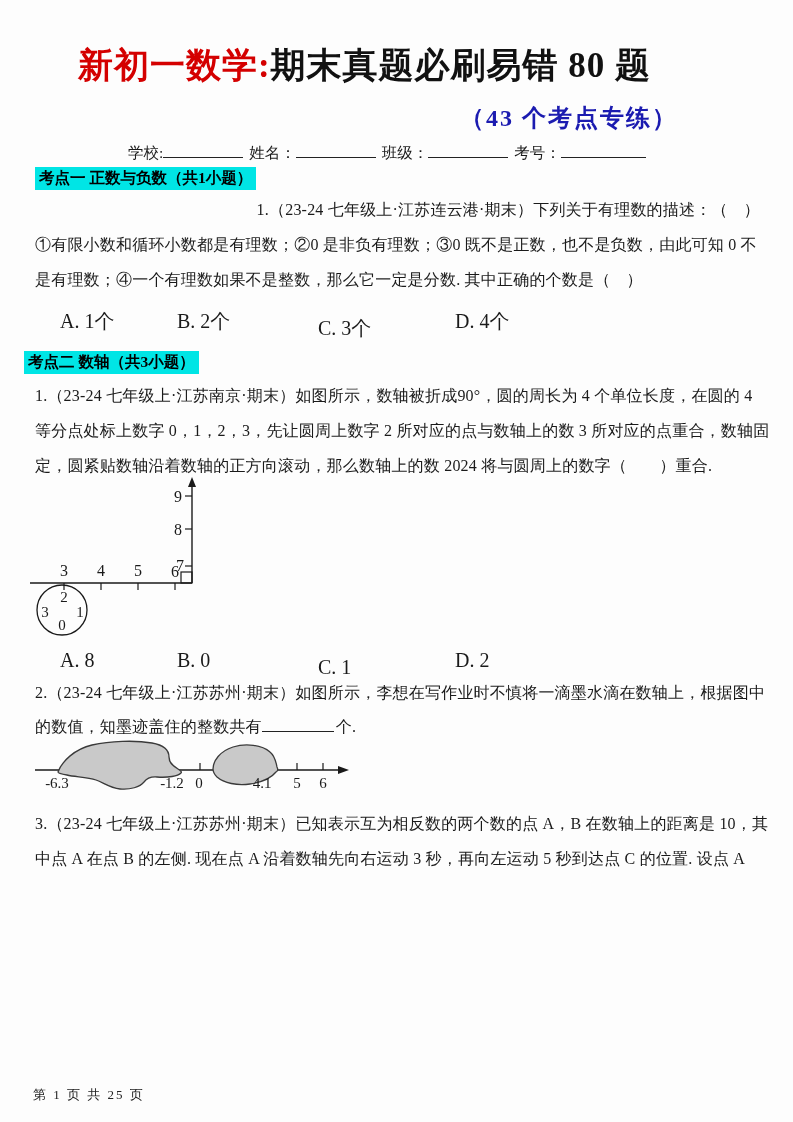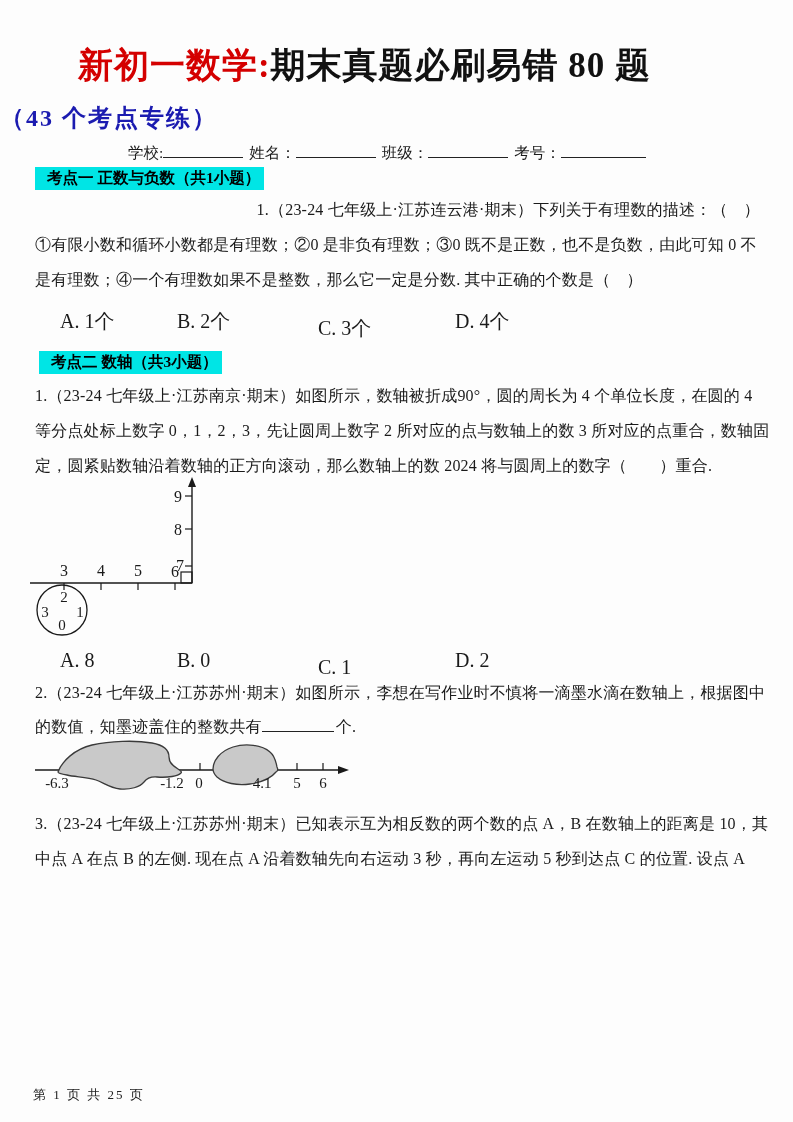--- a/index.html
+++ b/index.html
@@ -5,25 +5,25 @@
   html,body{margin:0;padding:0;background:#9a9a9a;}
   .page{
     position:relative;width:793px;height:1122px;margin:0 auto;
     background:#fdfdfd;overflow:hidden;
     font-family:"Liberation Serif","DejaVu Serif",serif;color:#1a1a1a;
   }
   .abs{position:absolute;}
   .title{left:0;top:42px;width:729px;text-align:center;font-size:35px;font-weight:700;letter-spacing:1px;white-space:nowrap;}
   .t-red{color:var(--title-red);}
   .t-black{color:#111;}
-  .subtitle{left:0;top:102px;width:678px;text-align:left;font-size:24px;font-weight:700;color:var(--subtitle-blue);letter-spacing:2px;}
+  .subtitle{left:0;top:102px;width:678px;text-align:right;font-size:24px;font-weight:700;color:var(--subtitle-blue);letter-spacing:2px;}
   .info{left:128px;top:142px;font-size:15.5px;white-space:nowrap;}
   .blank{display:inline-block;border-bottom:1.3px solid #222;height:15px;vertical-align:baseline;margin-right:6px;}
   .w80{width:80px;} .w85{width:85px;} .w72{width:72px;margin-right:2px;}
-  .badge{display:inline-block;background:var(--badge-bg);color:#000;font-weight:700;font-size:15.5px;padding:1px 4px 2px 12px;line-height:20px;}
+  .badge{display:inline-block;background:var(--badge-bg);color:#000;font-weight:700;font-size:15.5px;padding:1px 4px 2px 4px;line-height:20px;}
   .qline{left:35px;width:725px;font-size:16px;line-height:22px;white-space:nowrap;letter-spacing:0.2px;}
   .opts{left:35px;width:725px;height:22px;font-size:20px;}
   .opt{position:absolute;top:0;white-space:nowrap;}
   .oA{left:25px;} .oB{left:142px;} .oC{left:283px;margin-top:7px;} .oD{left:420px;}
   .footer{left:33px;top:1086px;font-size:13px;letter-spacing:2px;color:#222;}
   svg text{font-family:"Liberation Serif","DejaVu Serif",serif;fill:#1a1a1a;}
 </style>
 </head>
 <body>
 
@@ -43,21 +43,21 @@
   <div class="abs qline" style="top:199px;text-align:right;">1.（23-24 七年级上·江苏连云港·期末）下列关于有理数的描述：（　）</div>
   <div class="abs qline" style="top:234px;">①有限小数和循环小数都是有理数；②0 是非负有理数；③0 既不是正数，也不是负数，由此可知 0 不</div>
   <div class="abs qline" style="top:269px;">是有理数；④一个有理数如果不是整数，那么它一定是分数. 其中正确的个数是（　）</div>
   <div class="abs opts" style="top:308px;">
     <span class="opt oA">A. 1个</span>
     <span class="opt oB">B. 2个</span>
     <span class="opt oC">C. 3个</span>
     <span class="opt oD">D. 4个</span>
   </div>
 
-  <div class="abs" style="left:39px;top:351px;">
+  <div class="abs" style="left:24px;top:351px;">
     <span class="badge">考点二 数轴（共3小题）</span>
   </div>
   <div class="abs qline" style="top:385px;">1.（23-24 七年级上·江苏南京·期末）如图所示，数轴被折成90°，圆的周长为 4 个单位长度，在圆的 4</div>
   <div class="abs qline" style="top:420px;">等分点处标上数字 0，1，2，3，先让圆周上数字 2 所对应的点与数轴上的数 3 所对应的点重合，数轴固</div>
   <div class="abs qline" style="top:455px;">定，圆紧贴数轴沿着数轴的正方向滚动，那么数轴上的数 2024 将与圆周上的数字（　　）重合.</div>
 
   <svg class="abs" style="left:25px;top:477px;" width="220" height="168" viewBox="0 0 220 168">
 
     <line x1="5" y1="106" x2="167" y2="106" stroke="#1a1a1a" stroke-width="1.4"></line>
     <line x1="167" y1="106" x2="167" y2="6" stroke="#1a1a1a" stroke-width="1.4"></line>

